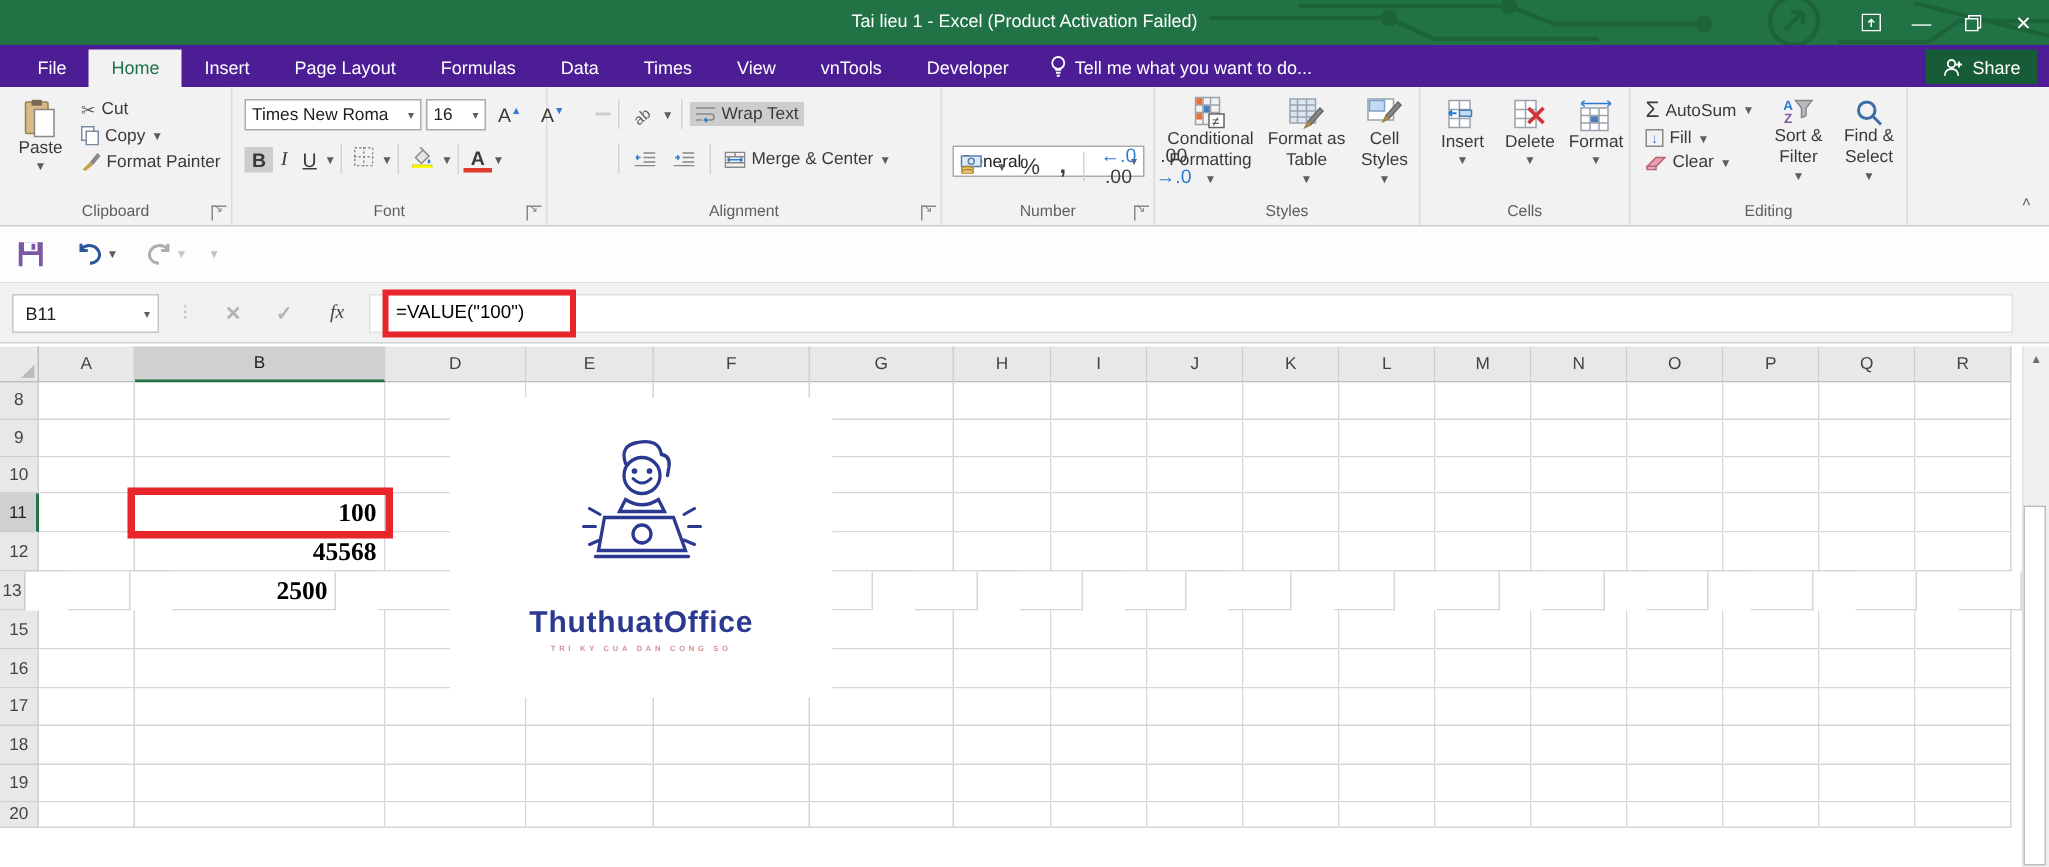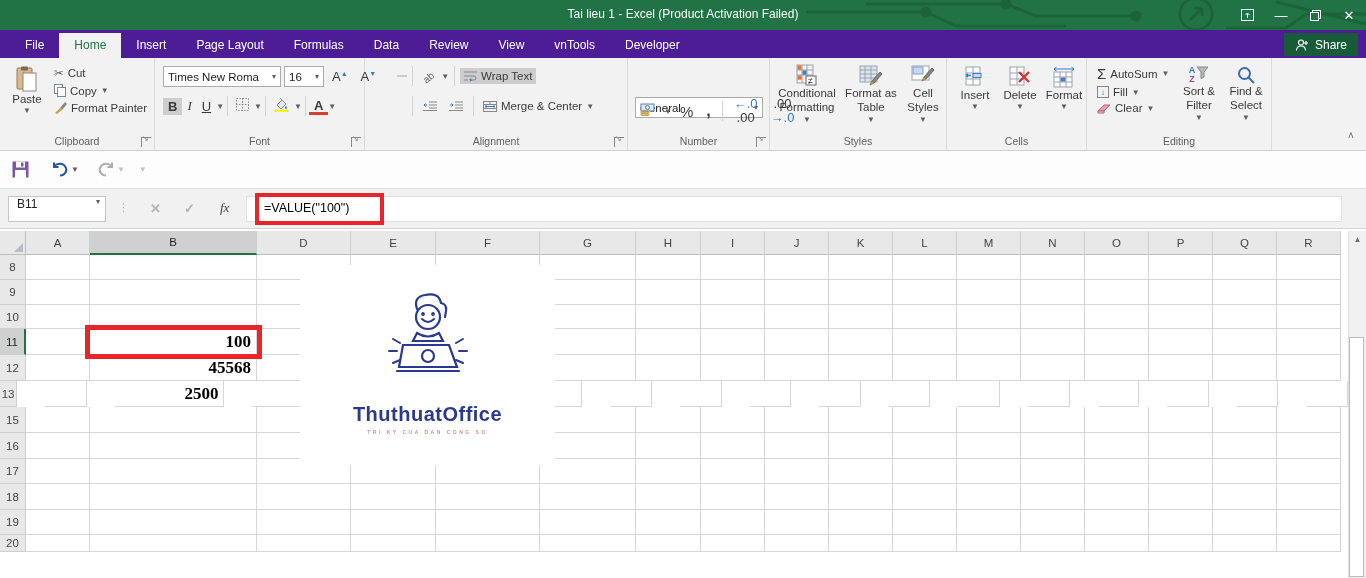--- a/index.html
+++ b/index.html
@@ -53,21 +53,21 @@
   .mini2 b { color:#2b7cd3; font-weight:normal; }
 
   
   .qatrow { position:absolute; left:0; top:151px; width:1366px; height:38px;
     background:#fdfdfd; border-bottom:1px solid #e1e1e1; display:flex; align-items:center; }
 
   
   .fxrow { position:absolute; left:0; top:189px; width:1366px; height:40px;
     background:#f1f1f1; border-bottom:1px solid #d4d4d4; }
   .namebox { position:absolute; left:8px; top:7px; width:98px; height:26px; background:#fff;
-    border:1px solid #c8c6c4; font-size:12px; color:#222; display:flex; }
+    border:1px solid #c8c6c4; font-size:12px; color:#222; display:flex; align-items:center; }
   .namebox span.nb { flex:1; padding-left:8px; }
   .fxinput { position:absolute; left:246px; top:7px; width:1096px; height:26px; background:#fff;
     border:1px solid #e0e0e0; }
   .fxtext { position:absolute; left:264px; top:12px; font-size:12.5px; color:#000; }
   .redbox-fx { position:absolute; left:255px; top:4px; width:129px; height:32px;
     border:4px solid #e8252a; z-index:3; }
 
   
   .grid { position:absolute; left:0; top:231px; width:1348px; height:347px; background:#fff; }
   .hdr-row { display:flex; height:24px; }
@@ -150,25 +150,32 @@
 
 <div class="tabrow">
   <div style="width:10px"></div>
   <div id="tabs-host" style="display:flex;">
       <div class="tab">File</div>
       <div class="tab active">Home</div>
       <div class="tab">Insert</div>
       <div class="tab">Page Layout</div>
       <div class="tab">Formulas</div>
       <div class="tab">Data</div>
-      <div class="tab">Review</div>
+      <div class="tab">Times</div>
       <div class="tab">View</div>
       <div class="tab">vnTools</div>
       <div class="tab">Developer</div>
     </div>
+  <div class="tellme">
+    <svg width="11" height="15" viewBox="0 0 11 15" fill="none" stroke="#fff" stroke-width="1.2">
+      <circle cx="5.5" cy="5" r="4"></circle>
+        <path d="M3.5 9.5 h4 M4 11.5 h3 M4.5 13.5 h2"></path>
+    </svg>
+    <span>Tell me what you want to do...</span>
+  </div>
   <div class="share-btn">
     <svg width="14" height="14" viewBox="0 0 14 14" fill="none" stroke="#fff" stroke-width="1.2">
       <circle cx="6" cy="4.5" r="2.5"></circle>
         <path d="M1.5 12.5 C1.5 9.5 3.5 8 6 8 C8.5 8 10.5 9.5 10.5 12.5"></path>
         <path d="M11 3 v4 M9 5 h4"></path>
     </svg>
     <span>Share</span>
   </div>
 </div>
 

